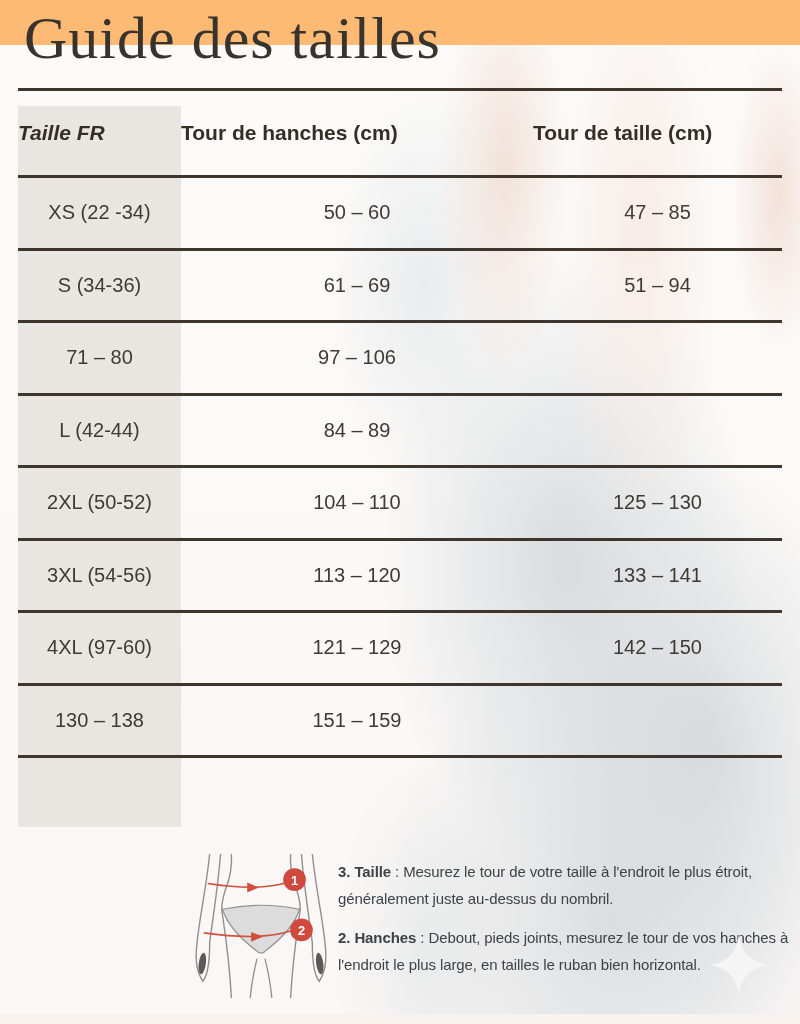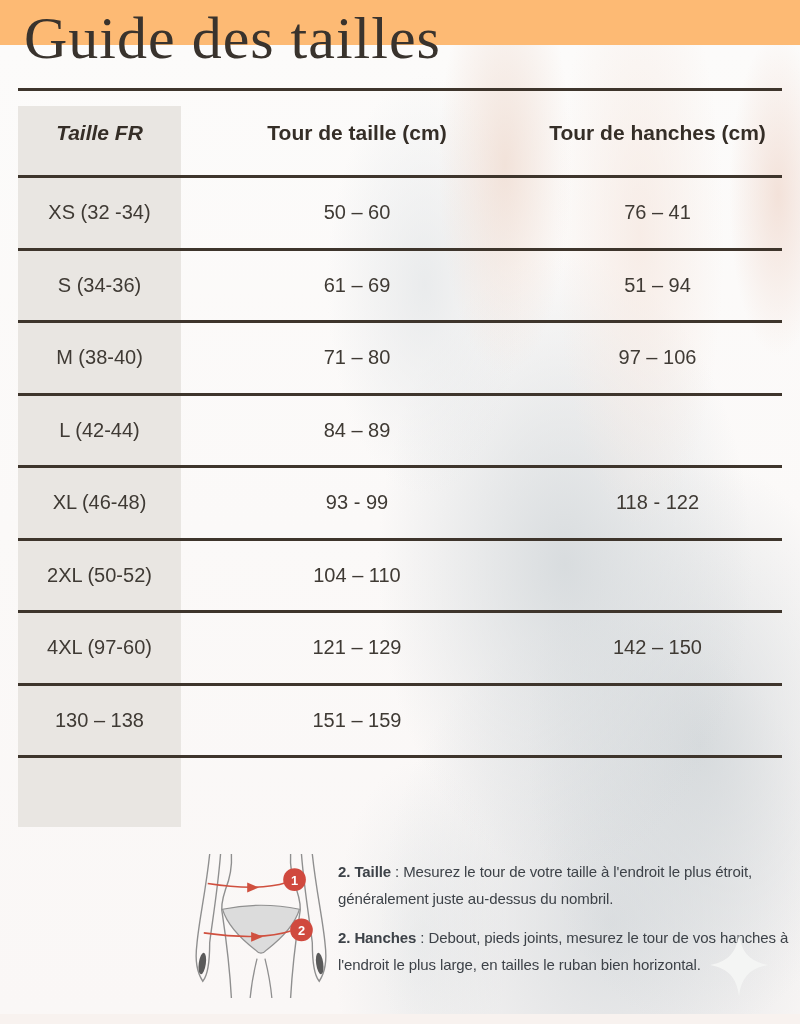--- a/index.html
+++ b/index.html
@@ -32,21 +32,21 @@
   
   .col-band{position:absolute; left:18px; top:106px; width:163px; height:721px; background:#e9e6e2;}
   .size-table{
     position:absolute; left:18px; top:88px; width:764px;
     border-top:3px solid #3e352c;
   }
   .thead{
     display:grid; grid-template-columns:163px 352px 1fr;
     height:84px; border-bottom:3px solid #3e352c; align-items:center;
   }
-  .th{ text-align:center; font-weight:700; font-size:21px; color:#352e27;}
+  .th{ font-weight:700; font-size:21px; color:#352e27;}
   .th-size{ font-style:italic; }
   .trow{
     display:grid; grid-template-columns:163px 352px 1fr;
     height:69.5px; border-bottom:3px solid #3e352c; align-items:center;
     font-size:20px; color:#3f3a34; text-align:center;
   }
   
   .instructions{
     position:absolute; left:338px; top:858px; width:462px;
     font-size:15px; line-height:27px; color:#3d4248; letter-spacing:-0.1px;
@@ -67,51 +67,51 @@
   <div class="photo"></div>
   <div class="bottom-strip"></div>
 
   <h1 class="title">Guide des tailles</h1>
 
   <div class="col-band"></div>
 
   <div class="size-table">
     <div class="thead">
       <div class="th th-size">Taille FR</div>
+      <div class="th">Tour de hanches (cm)</div>
       <div class="th">Tour de taille (cm)</div>
-      <div class="th">Tour de hanches (cm)</div>
     </div>
 
     <div class="trow">
-      <div>XS (32 -34)</div>
+      <div>XS (22 -34)</div>
       <div>50 – 60</div>
-      <div>76 – 41</div>
+      <div>47 – 85</div>
     </div>
     <div class="trow">
       <div>S (34-36)</div>
       <div>61 – 69</div>
       <div>51 – 94</div>
     </div>
     <div class="trow">
-      <div>M (38-40)</div>
       <div>71 – 80</div>
       <div>97 – 106</div>
     </div>
     <div class="trow">
       <div>L (42-44)</div>
       <div>84 – 89</div>
     </div>
     <div class="trow">
-      <div>XL (46-48)</div>
-      <div>93 - 99</div>
-      <div>118 - 122</div>
+      <div>2XL (50-52)</div>
+      <div>104 – 110</div>
+      <div>125 – 130</div>
     </div>
     <div class="trow">
-      <div>2XL (50-52)</div>
-      <div>104 – 110</div>
+      <div>3XL (54-56)</div>
+      <div>113 – 120</div>
+      <div>133 – 141</div>
     </div>
     <div class="trow">
       <div>4XL (97-60)</div>
       <div>121 – 129</div>
       <div>142 – 150</div>
     </div>
     <div class="trow">
       <div>130 – 138</div>
       <div>151 – 159</div>
     </div>
@@ -138,21 +138,21 @@
     <text x="108" y="33" text-anchor="middle" font-size="13" font-weight="bold" fill="#ffffff">1</text>
 
     <path d="M16,82 Q74,90 104,80" fill="none" stroke="#d0503f" stroke-width="1.6"></path>
     <polygon points="64,81 76,86 64,91" fill="#d0503f"></polygon>
     <circle cx="115" cy="79" r="11.5" fill="#d0493e"></circle>
     <text x="115" y="84" text-anchor="middle" font-size="13" font-weight="bold" fill="#ffffff">2</text>
   </svg>
 
   <div class="instructions">
     <p>
-      <span class="instr-label">2. Taille</span><span> : Mesurez le tour de votre taille à l'endroit le plus étroit, généralement juste au-dessus du nombril.</span>
+      <span class="instr-label">3. Taille</span><span> : Mesurez le tour de votre taille à l'endroit le plus étroit, généralement juste au-dessus du nombril.</span>
     </p>
     <p>
       <span class="instr-label">2. Hanches</span><span> : Debout, pieds joints, mesurez le tour de vos hanches à l'endroit le plus large, en tailles le ruban bien horizontal.</span>
     </p>
   </div>
 
   <svg class="sparkle" viewBox="0 0 60 64">
     <path d="M30 0 C32.5 19 41 28.5 60 32 C41 35.5 32.5 45 30 64 C27.5 45 19 35.5 0 32 C19 28.5 27.5 19 30 0 Z" fill="#f4f5f4"></path>
   </svg>
 

